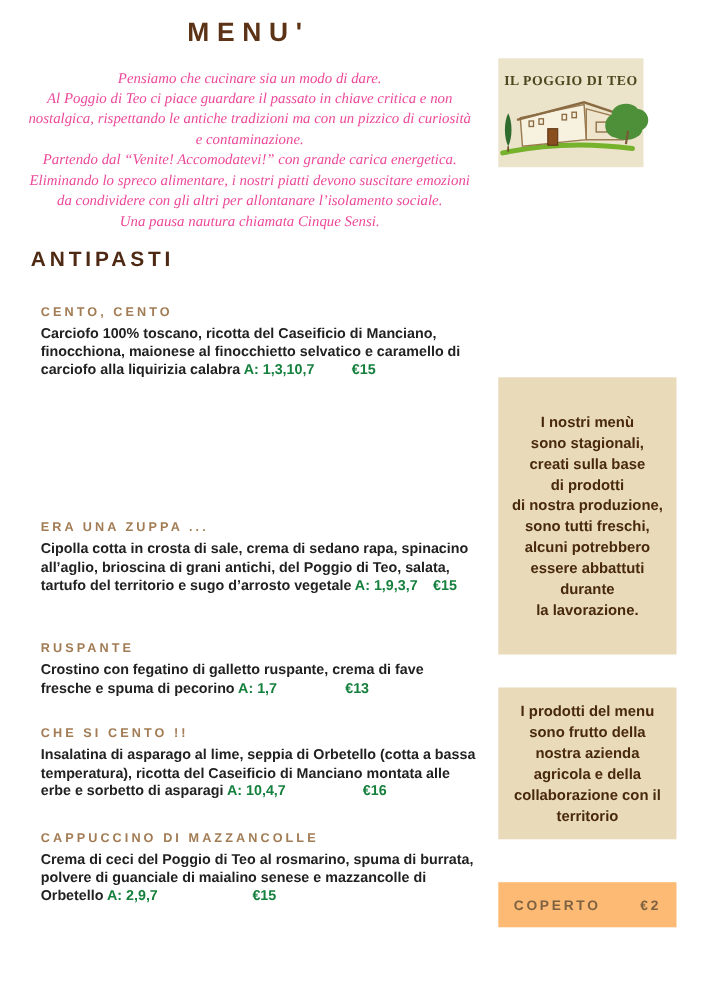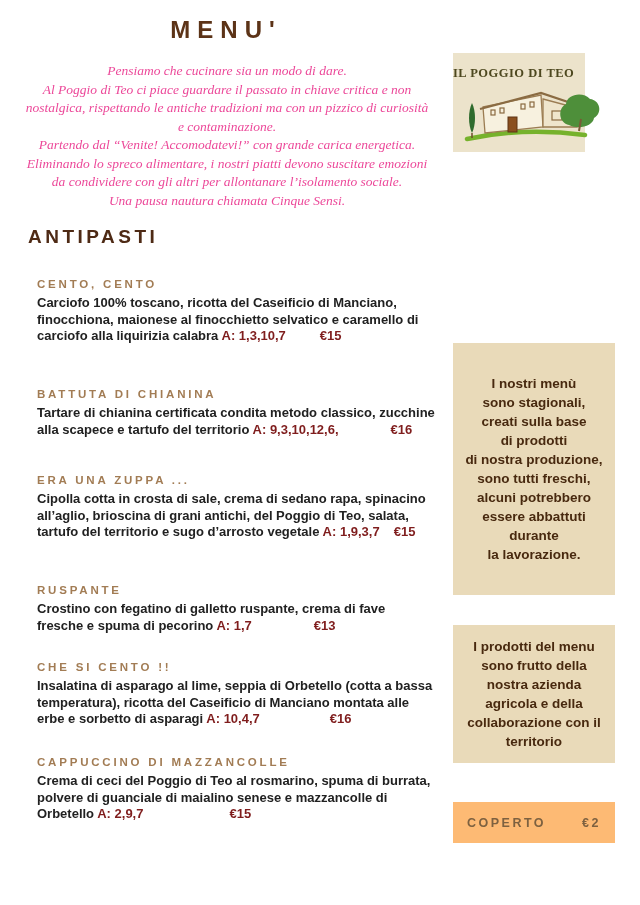--- a/index.html
+++ b/index.html
@@ -22,31 +22,31 @@
     font-size:19px; font-weight:bold; letter-spacing:3.5px; color:#4e2a15;
   }
   .dish { position:absolute; left:37px; width:398px; }
   .dish-name {
     font-size:11.5px; font-weight:bold; letter-spacing:2.8px;
     color:#a27c54; margin-bottom:5px;
   }
   .dish-desc {
     font-size:13px; font-weight:bold; color:#212121; line-height:16.5px;
   }
-  .meta { color:#7f1d1d; }
+  .meta { color:#15803d; }
   .price { margin-left:34px; }
   .side-box {
     position:absolute; left:453px; width:162px; background:#e9dab9;
     color:#48290f; font-weight:bold; font-size:13.5px; line-height:19px;
     text-align:center; display:flex; align-items:center; justify-content:center;
     white-space:pre-line; padding:6px 8px;
   }
   .logo-box {
     position:absolute; left:453px; width:132px; background:#ece3cb;
-    display:flex; flex-direction:column; padding-top:13px;
+    display:flex; flex-direction:column; align-items:center; padding-top:13px;
   }
   .logo-text {
     font-family:"Liberation Serif", serif; font-weight:bold;
     font-size:12.5px; letter-spacing:0.5px; color:#4d481f; white-space:nowrap;
   }
   .coperto-box {
     position:absolute; left:453px; width:162px; background:#fdba74;
     display:flex; justify-content:space-between; align-items:center;
     padding:0 14px; color:#7d6140; font-weight:bold; font-size:12.5px;
     letter-spacing:2.5px;
@@ -68,24 +68,20 @@
 da condividere con gli altri per allontanare l’isolamento sociale.
 Una pausa nautura chiamata Cinque Sensi.</div>
 
   <div class="section-title">ANTIPASTI</div>
 
   <div class="dish" style="top:278px">
     <div class="dish-name">CENTO, CENTO</div>
     <div class="dish-desc"><span>Carciofo 100% toscano, ricotta del Caseificio di Manciano, finocchiona, maionese al finocchietto selvatico e caramello di carciofo alla liquirizia calabra</span> <span class="meta">A: 1,3,10,7</span><span class="meta price">€15</span></div>
   </div>
 
-  <div class="dish" style="top:388px">
-    <div class="dish-name">BATTUTA DI CHIANINA</div>
-    <div class="dish-desc"><span>Tartare di chianina certificata condita metodo classico, zucchine alla scapece e tartufo del territorio</span> <span class="meta">A: 9,3,10,12,6,</span><span class="meta price" style="margin-left:52px">€16</span></div>
-  </div>
 
   <div class="dish" style="top:474px">
     <div class="dish-name">ERA UNA ZUPPA ...</div>
     <div class="dish-desc"><span>Cipolla cotta in crosta di sale, crema di sedano rapa, spinacino all’aglio, brioscina di grani antichi, del Poggio di Teo, salata, tartufo del territorio e sugo d’arrosto vegetale</span> <span class="meta">A: 1,9,3,7</span><span class="meta price" style="margin-left:14px">€15</span></div>
   </div>
 
   <div class="dish" style="top:584px">
     <div class="dish-name">RUSPANTE</div>
     <div class="dish-desc"><span>Crostino con fegatino di galletto ruspante, crema di fave fresche e spuma di pecorino</span> <span class="meta">A: 1,7</span><span class="meta price" style="margin-left:62px">€13</span></div>
   </div>

